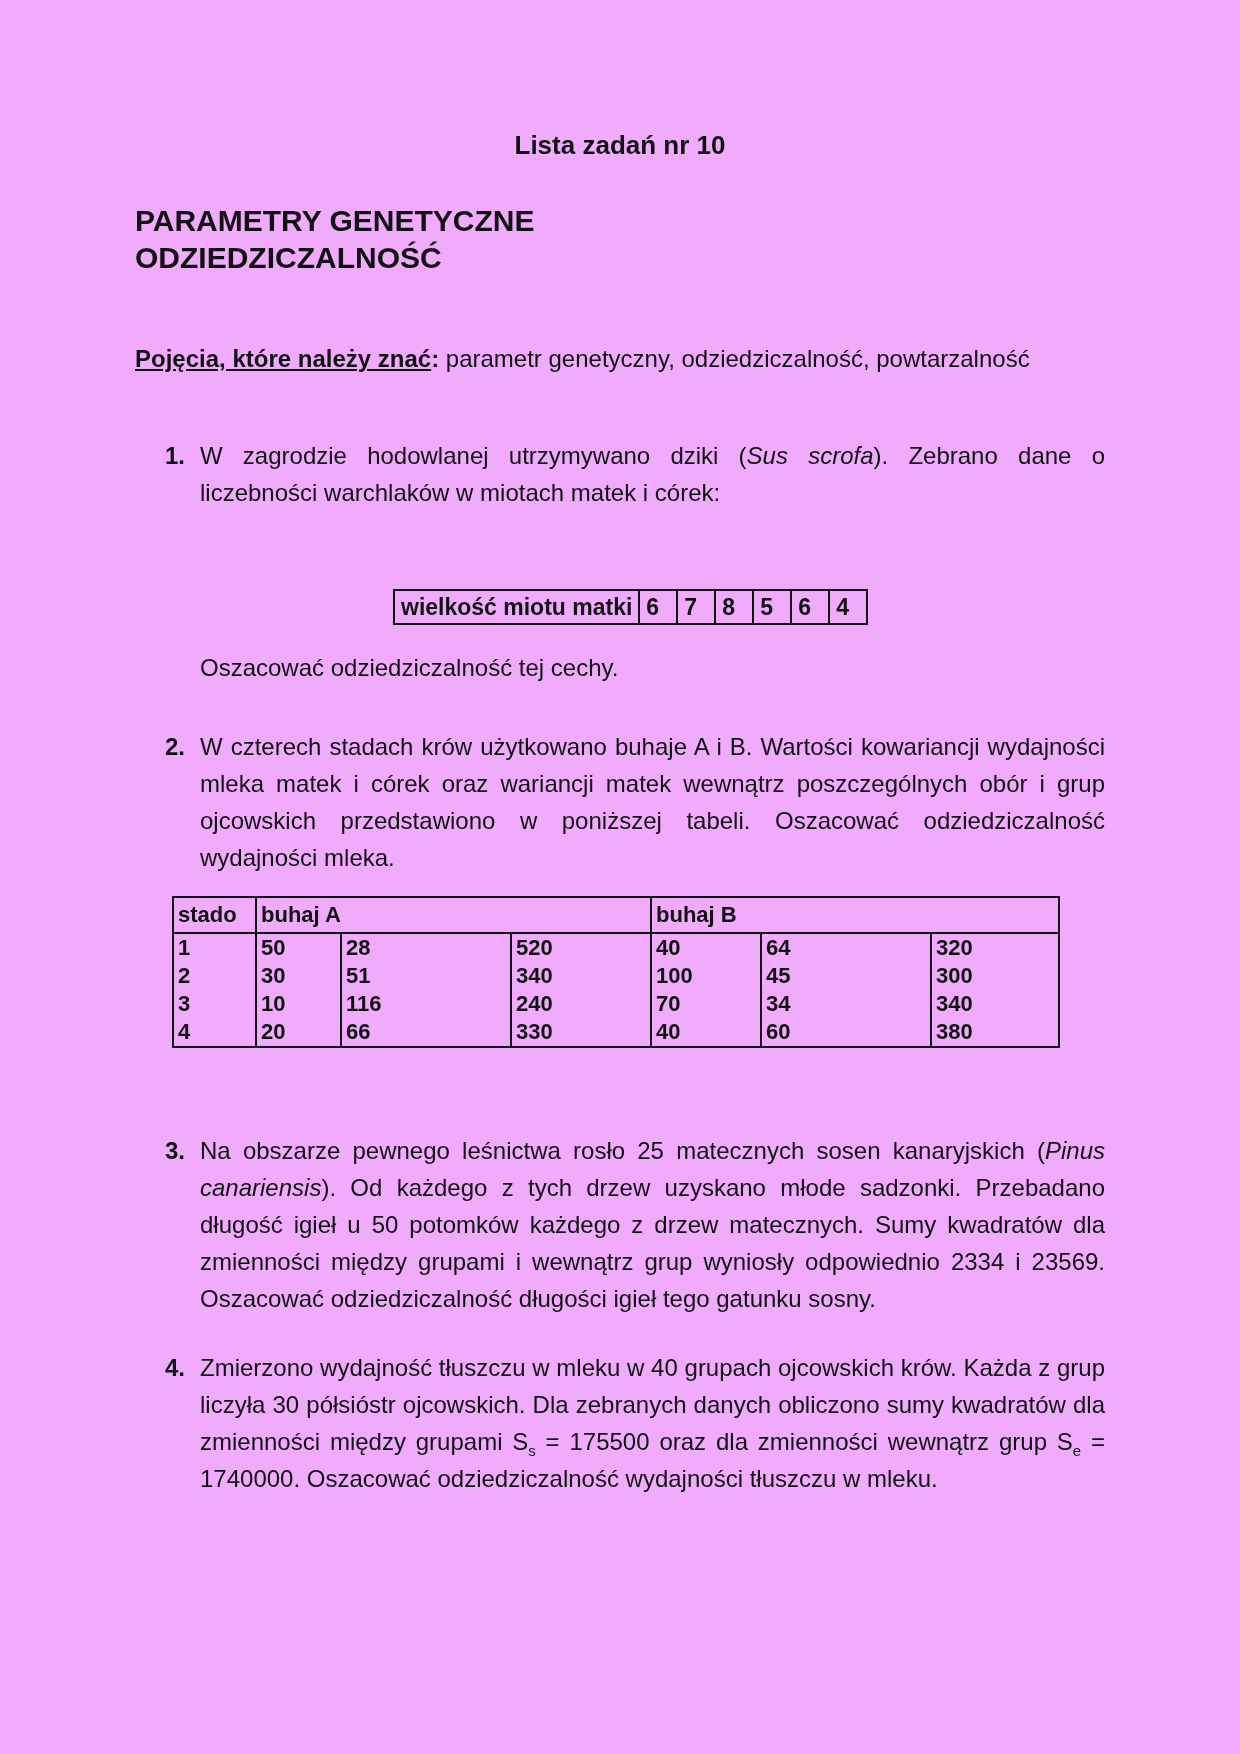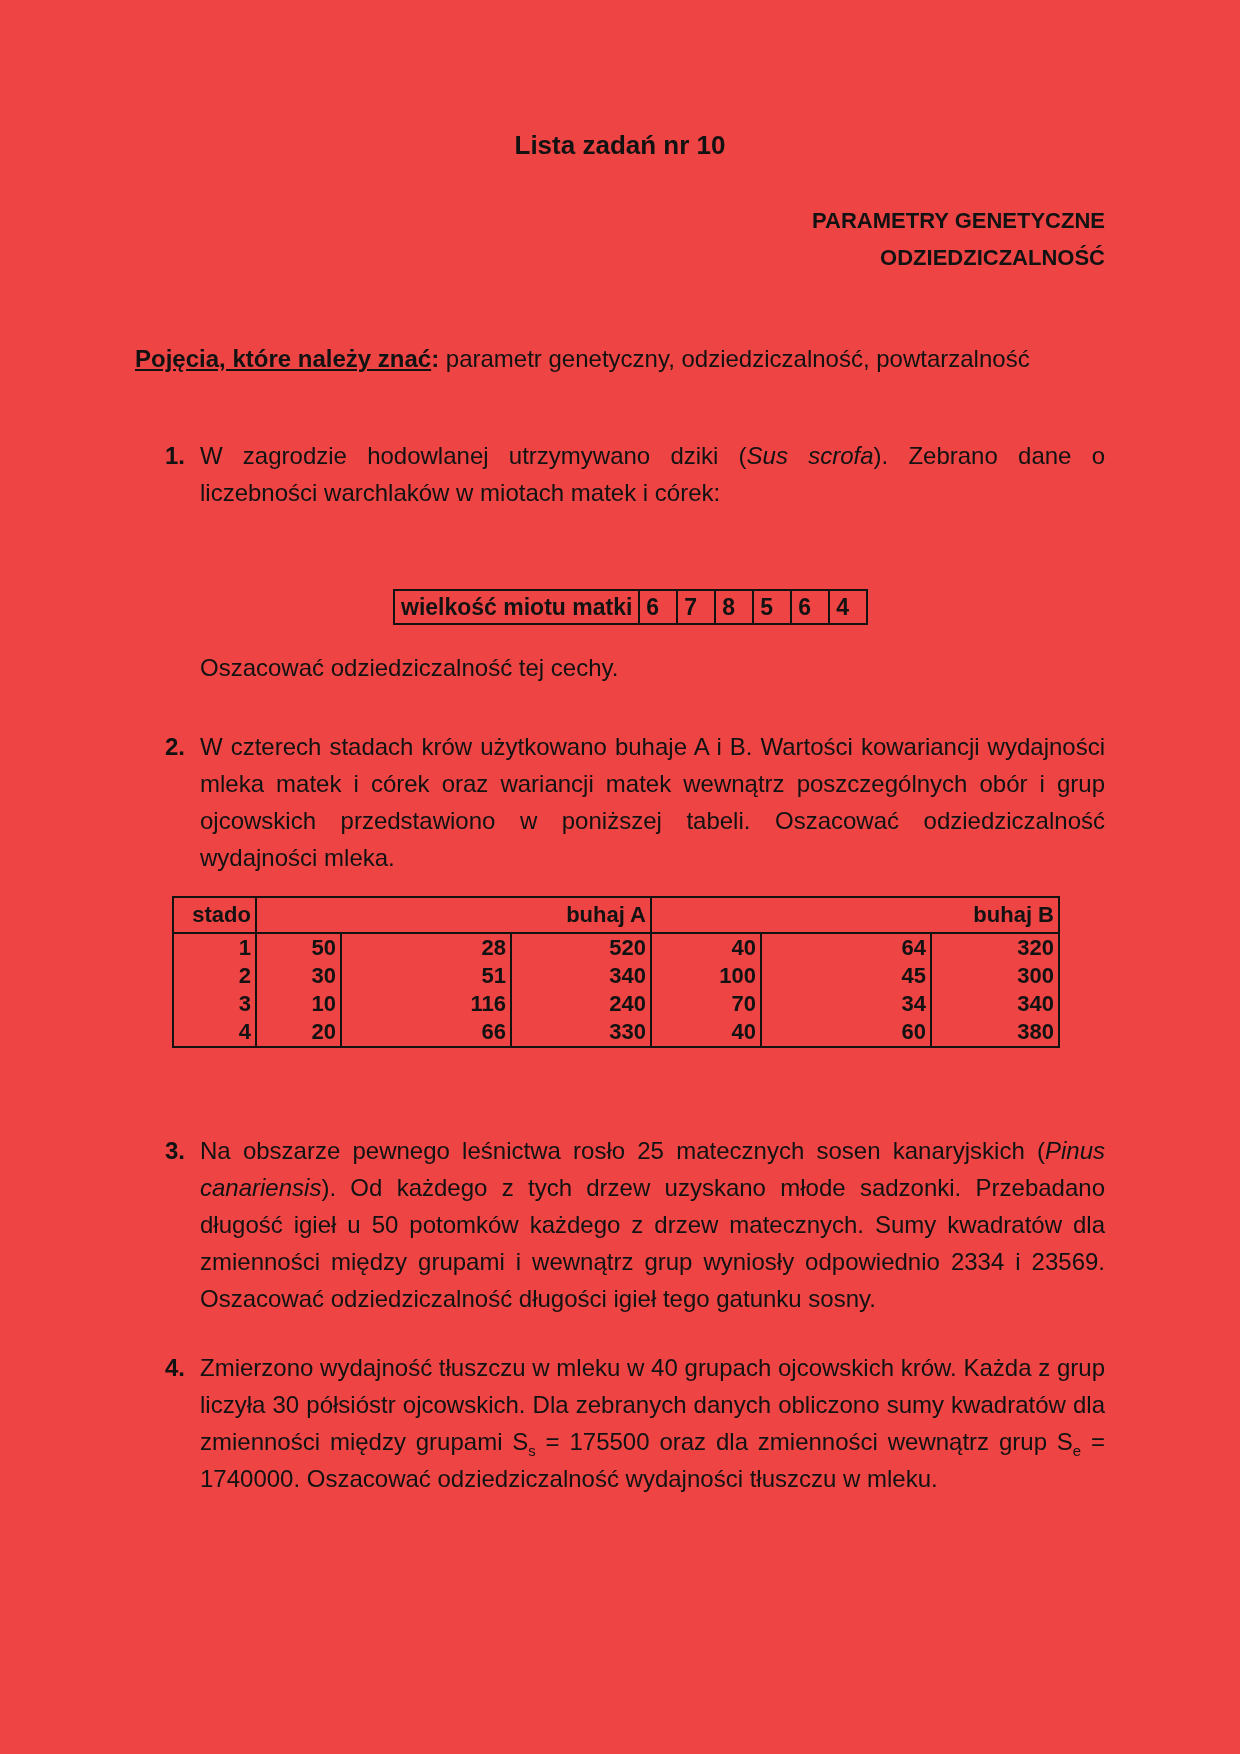--- a/index.html
+++ b/index.html
@@ -1,22 +1,22 @@
 <!DOCTYPE html>
 <html><head>
 <meta charset="utf-8">
 <style>
   html,body { margin:0; padding:0; background:#e8e8e8; }
   .page {
-    width:1240px; height:1754px; margin:0 auto; background:#ef4444;
+    width:1240px; height:1754px; margin:0 auto; background:#f0abfc;
     color:#121212; font-family:"Liberation Sans", sans-serif;
     box-sizing:border-box; padding:128px 135px 40px 135px; overflow:hidden;
   }
   .title { text-align:center; font-size:26px; font-weight:700; line-height:34px; margin:0; }
-  .subtitle { text-align:right; font-size:22px; font-weight:700; line-height:37px; margin:0; }
+  .subtitle { text-align:left; font-size:30px; font-weight:700; line-height:37px; margin:0; }
   .subtitle.first { margin-top:40px; }
   .concepts { margin:64px 0 0 0; font-size:24px; line-height:37px; }
   .c-lbl { font-weight:700; text-decoration:underline; }
   .c-sep { font-weight:700; }
 
   .task { display:flex; align-items:flex-start; }
   .task .tnum { font-weight:700; font-size:24px; line-height:37px; width:35px; margin-left:30px; flex-shrink:0; }
   .task .tbody { font-size:24px; line-height:37px; text-align:justify; width:905px; margin:0; }
   .t1 { margin-top:60px; }
   .t2 { margin-top:42px; }
@@ -33,21 +33,21 @@
   }
   .litter-table td.lbl { width:228px; white-space:nowrap; }
   .litter-table td.val { width:24px; }
 
   .closing { margin:24px 0 0 65px; font-size:24px; line-height:37px; }
 
   
   .herd-table { border-collapse:collapse; margin:20px 0 0 37px; font-weight:700; }
   .herd-table td {
     border-left:2px solid #121212; border-right:2px solid #121212;
-    text-align:right; vertical-align:middle; font-size:22px; padding:0 4px;
+    text-align:left; vertical-align:middle; font-size:22px; padding:0 4px;
   }
   .herd-table { border:2px solid #121212; }
   .herd-table tr.h1 td { border-bottom:2px solid #121212; height:34px; }
   .herd-table tr.h2 td { border-bottom:2px solid #121212; height:60px; line-height:28px; padding:2px 6px; }
   .herd-table tr.dr td { border-top:none; border-bottom:none; height:28px; line-height:28px; }
 </style>
 </head>
 <body>
 
 <div class="page">

